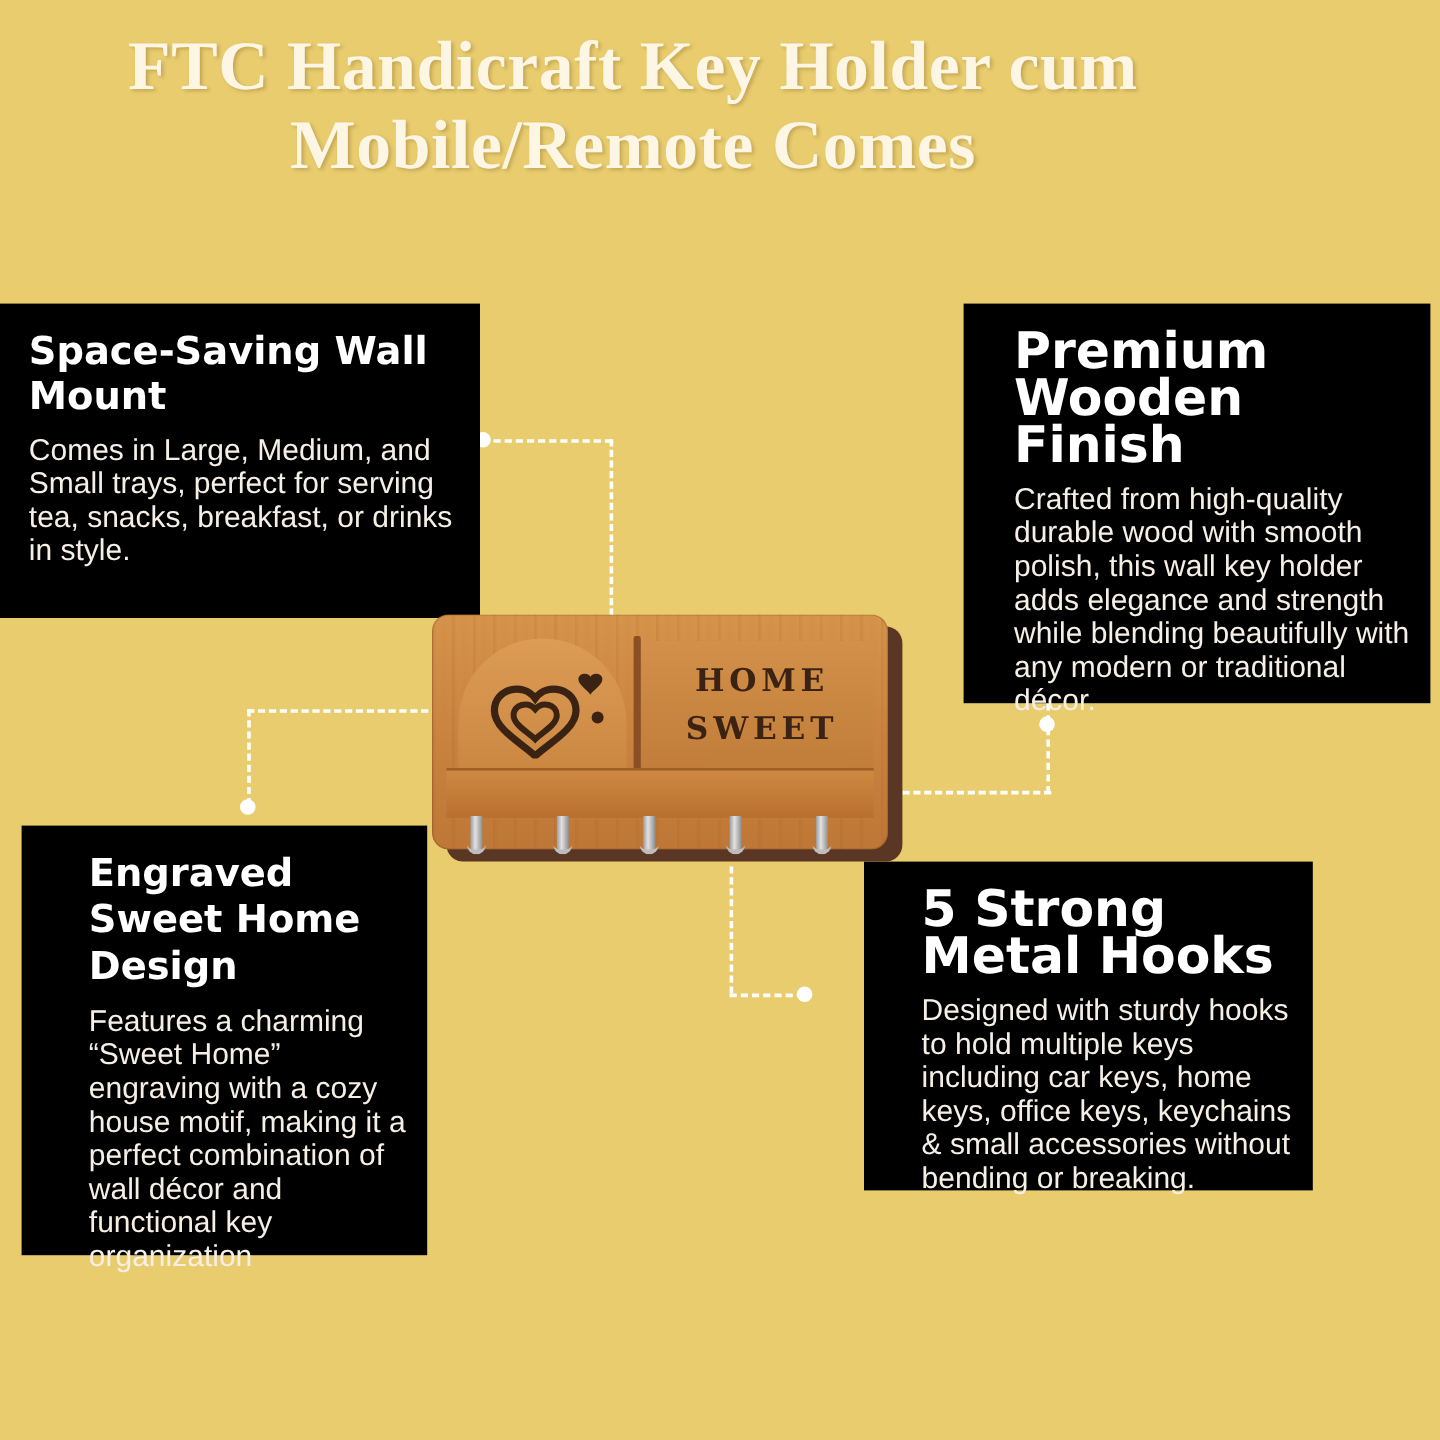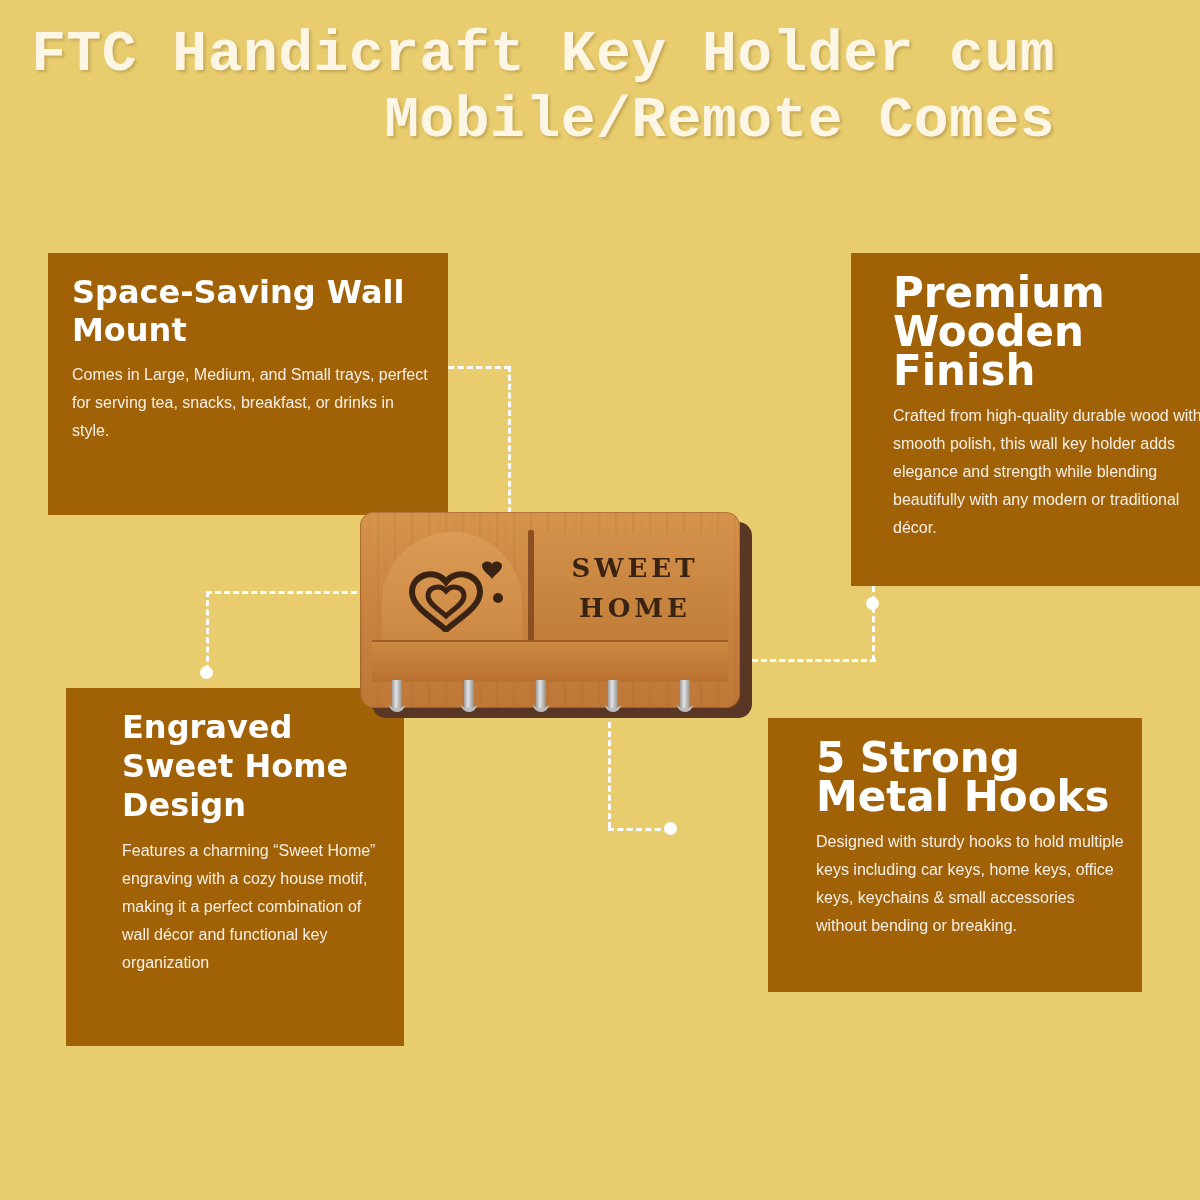--- a/index.html
+++ b/index.html
@@ -12,49 +12,48 @@
     position: relative;
     overflow: hidden;
   }
 
   
   #title {
     position: absolute;
     top: 22px;
     left: 0;
     width: 1055px;
-    text-align: right;
+    text-align: center;
     color: #FDF6E4;
     font-size: 58px;
     line-height: 66px;
     font-weight: bold;
     letter-spacing: 0.5px;
     text-shadow: 2px 2px 3px rgba(90,60,10,0.25);
-    font-family: Liberation Mono, monospace;
+    font-family: Liberation Serif, serif;
   }
 
   
   .card {
     position: absolute;
-    background: #a16207;
+    background: #000000;
     color: #FFFFFF;
     padding: 20px 17px 22px 24px;
-    margin-left: 48px;
   }
   .card h2 {
     margin: 0 0 12px 0;
     font-size: 42px;
     line-height: 39px;
     font-weight: bold;
     color: #FFFFFF;
     font-family: "DejaVu Sans", sans-serif;
   }
   .card p {
     margin: 0;
-    font-size: 16px;
+    font-size: 25px;
     line-height: 28px;
     color: #F5EFE6;
   }
 
   #card-wall-mount { left: 0px;   top: 253px;  width: 400px; height: 262px; }
   #card-premium    { left: 803px; top: 253px;  width: 389px; height: 333px; }
   #card-engraved   { left: 18px;  top: 688px;  width: 338px; height: 358px; }
   #card-hooks      { left: 720px; top: 718px;  width: 374px; height: 274px; }
 
   #card-wall-mount h2 { font-size: 32px; line-height: 38px; }
@@ -248,22 +247,22 @@
   <div class="heart-motif">
     <svg viewBox="0 0 106 74" width="106" height="74">
       <path d="M14 34 C14 16, 38 10, 48 24 C58 10, 82 16, 82 34 C82 50, 58 62, 48 72 C38 62, 14 50, 14 34 Z" fill="none" stroke="#3B2313" stroke-width="6"></path>
       <path d="M30 38 C30 29, 42 26, 48 33 C54 26, 66 29, 66 38 C66 46, 54 52, 48 58 C42 52, 30 46, 30 38 Z" fill="none" stroke="#3B2313" stroke-width="5"></path>
       <path d="M84 8 C84 3, 92 2, 94 6 C96 2, 104 3, 104 8 C104 13, 96 17, 94 21 C92 17, 84 13, 84 8 Z" fill="#3B2313"></path>
       <circle cx="100" cy="40" r="5" fill="#3B2313"></circle>
     </svg>
   </div>
 
   <div class="sweet-text">
+    <div>HOME</div>
     <div>SWEET</div>
-    <div>HOME</div>
   </div>
 
   <div class="hooks-row">
     <div class="hook" style="left:32px;"></div>
     <div class="hook" style="left:104px;"></div>
     <div class="hook" style="left:176px;"></div>
     <div class="hook" style="left:248px;"></div>
     <div class="hook" style="left:320px;"></div>
   </div>
 </div>

